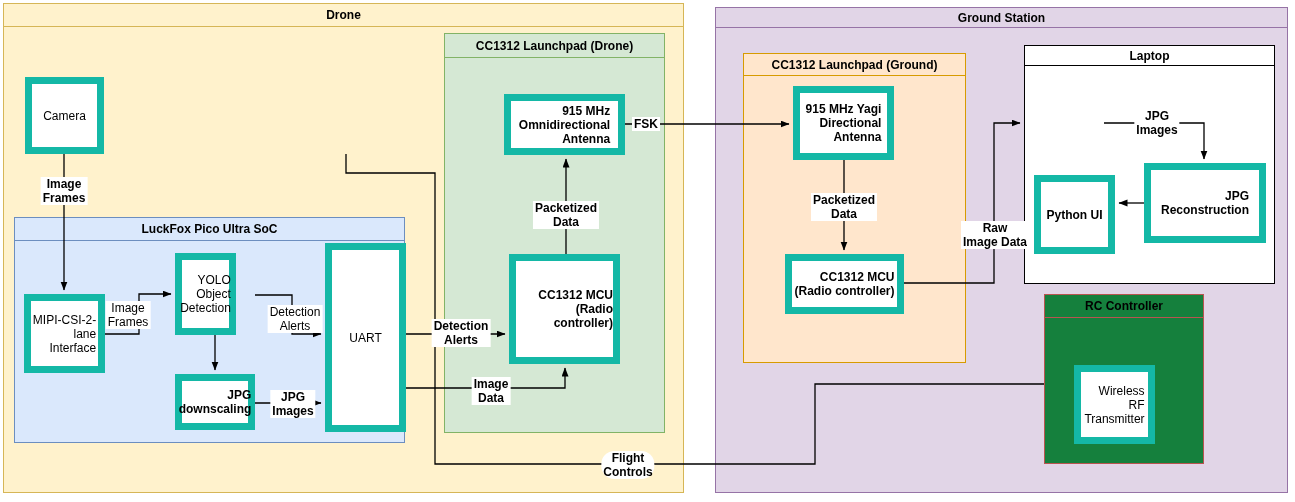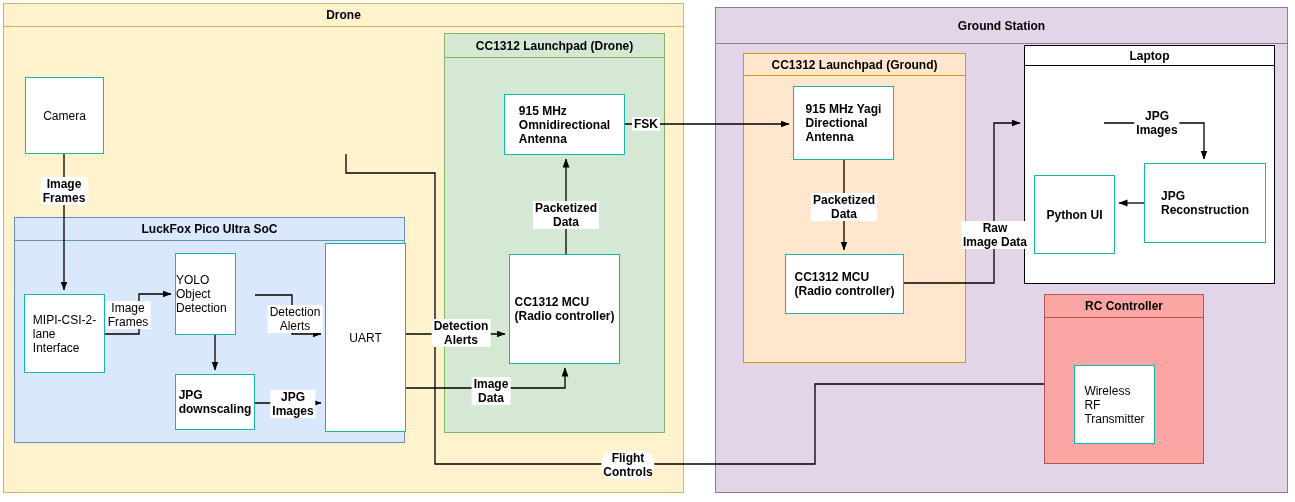--- a/index.html
+++ b/index.html
@@ -6,22 +6,22 @@
   #stage{
     position:relative;width:1295px;height:502px;background:#ffffff;overflow:hidden;
     font-family:"Liberation Sans", sans-serif;font-size:12px;color:#000;
   }
   .ctr{position:absolute;border:1px solid;box-sizing:border-box;}
   .ctr-title{
     position:absolute;left:0;right:0;top:0;display:flex;align-items:center;justify-content:center;
     font-weight:bold;border-bottom:1px solid;box-sizing:border-box;
   }
   .node{
-    position:absolute;background:#ffffff;border:1px solid #14b8a6;box-sizing:border-box;
-    display:flex;align-items:center;justify-content:center;text-align:left;
+    position:absolute;background:#ffffff;border:7px solid #14b8a6;box-sizing:border-box;
+    display:flex;align-items:center;justify-content:center;text-align:right;
     white-space:pre-line;line-height:14px;
   }
   .elabel{
     position:absolute;transform:translate(-50%,-50%);background:#ffffff;
     text-align:center;white-space:pre-line;line-height:14px;padding:0 2px;
   }
   .bold{font-weight:bold;}
   svg.wires{position:absolute;left:0;top:0;pointer-events:none;}
 
   
@@ -30,34 +30,34 @@
   .c-soc   {background:#DAE8FC;border-color:#6C8EBF;}
   .c-soc .ctr-title{border-color:#6C8EBF;}
   .c-green {background:#D5E8D4;border-color:#82B366;}
   .c-green .ctr-title{border-color:#82B366;}
   .c-purple{background:#E1D5E7;border-color:#9673A6;}
   .c-purple .ctr-title{border-color:#9673A6;}
   .c-orange{background:#FFE6CC;border-color:#D79B00;padding-left:14px;}
   .c-orange .ctr-title{border-color:#D79B00;}
   .c-white {background:#FFFFFF;border-color:#000000;}
   .c-white .ctr-title{border-color:#000000;}
-  .c-pink  {background:#fca5a5;border-color:#B85450;}
+  .c-pink  {background:#15803d;border-color:#B85450;}
   .c-pink .ctr-title{border-color:#B85450;}
 </style>
 </head>
 <body>
 
 <div id="stage">
 
   <div class="ctr c-drone" style="left:3px;top:3px;width:681px;height:490px;">
     <div class="ctr-title" style="height:23px;">Drone</div>
   </div>
 
   <div class="ctr c-purple" style="left:715px;top:7px;width:573px;height:486px;">
-    <div class="ctr-title" style="height:36px;">Ground Station</div>
+    <div class="ctr-title" style="height:20px;">Ground Station</div>
   </div>
 
   <div class="ctr c-soc" style="left:14px;top:217px;width:391px;height:226px;">
     <div class="ctr-title" style="height:23px;">LuckFox Pico Ultra SoC</div>
   </div>
 
   <div class="ctr c-green" style="left:444px;top:33px;width:221px;height:400px;">
     <div class="ctr-title" style="height:24px;">CC1312 Launchpad (Drone)</div>
   </div>
 

